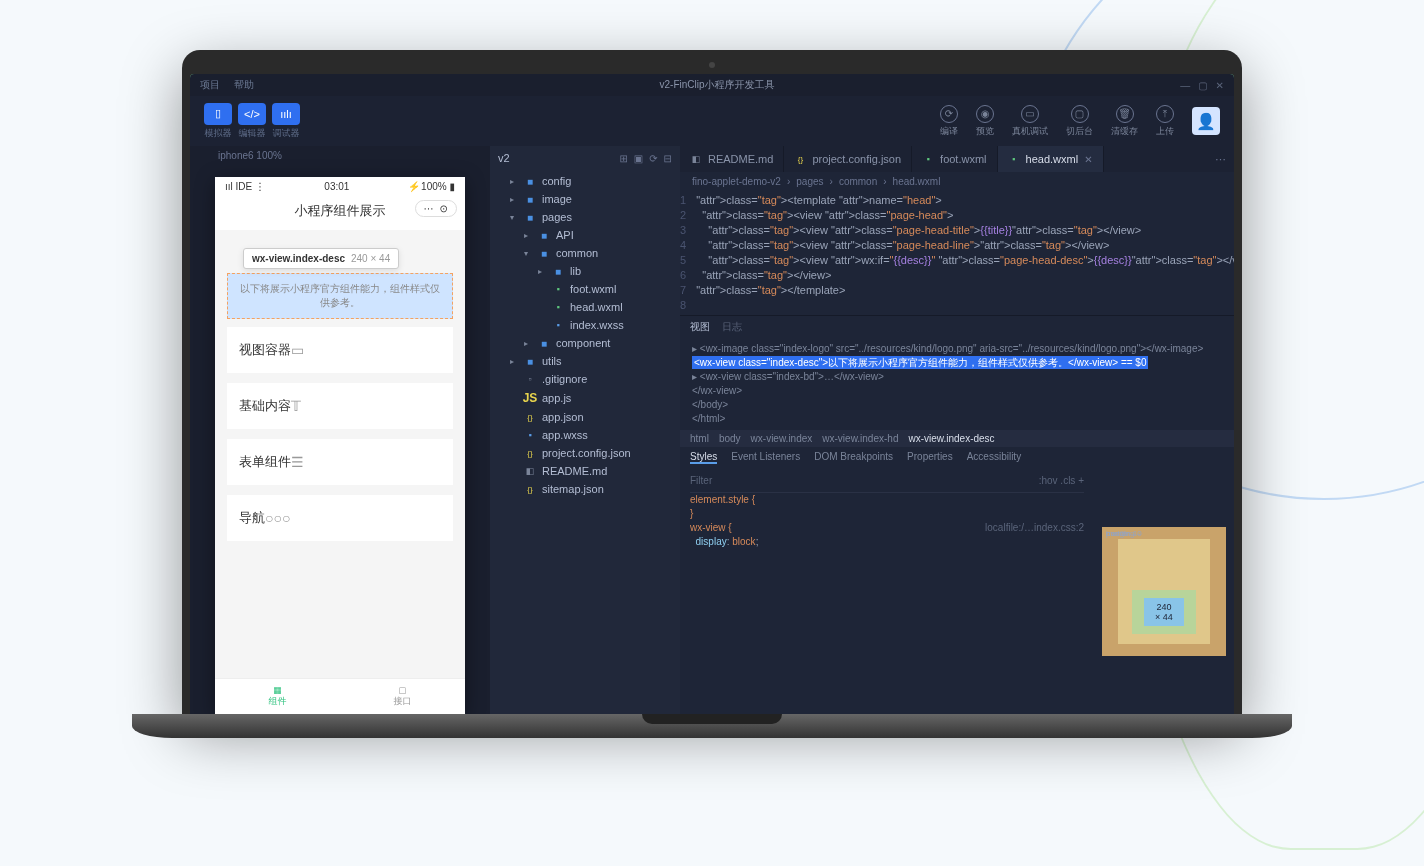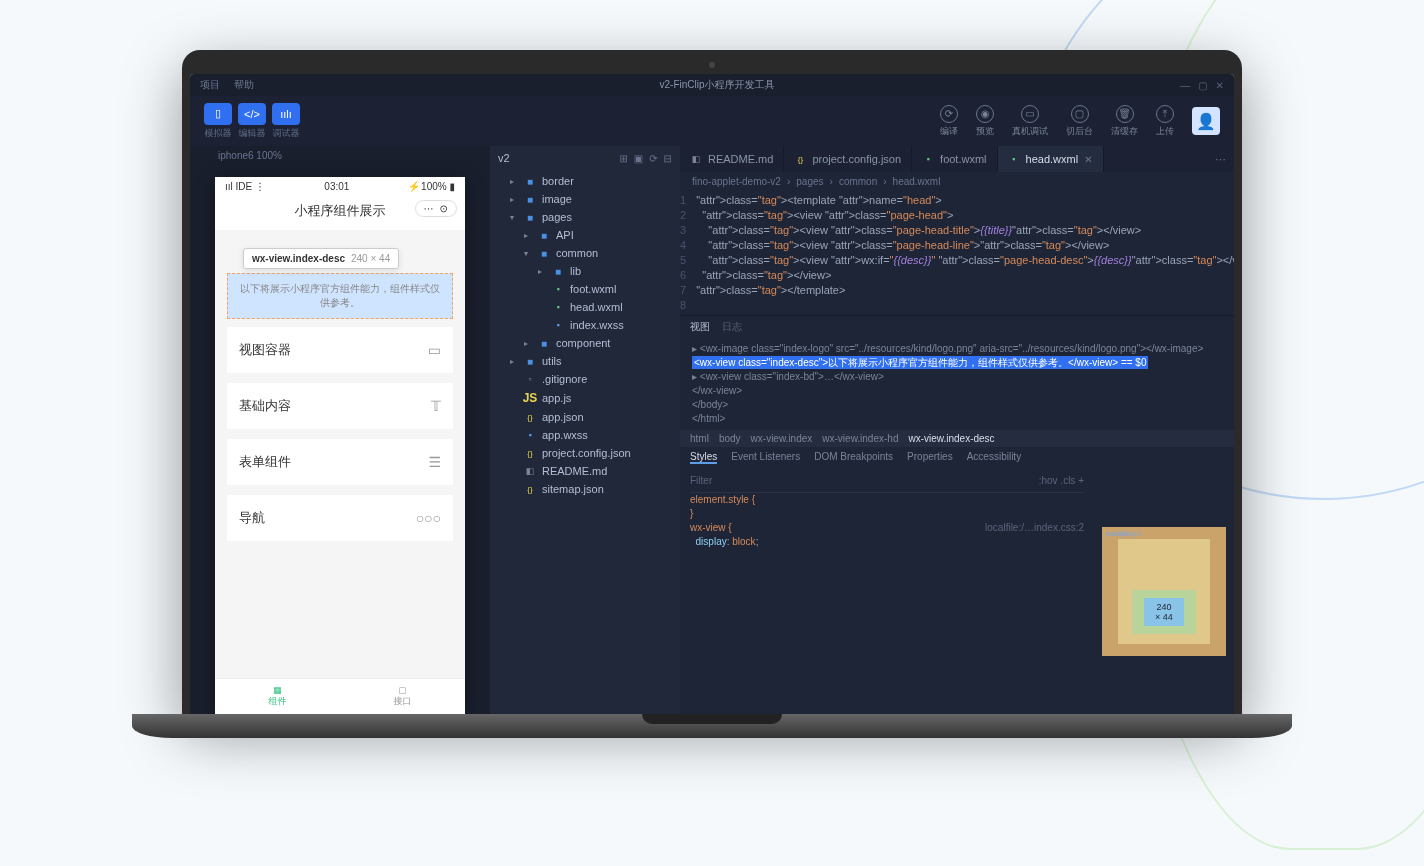--- a/index.html
+++ b/index.html
@@ -41,21 +41,21 @@
 .sim-pane { width: 300px; background: #1a1f2e; display:flex; flex-direction:column; }
 .sim-head { font-size:10px; color:#6a7490; padding: 4px 28px; }
 .phone { margin: 12px auto 0; width: 250px; height: 538px; background:#fff; border-radius:2px; color:#333; font-size:11px; display:flex; flex-direction:column; box-shadow: 0 4px 20px rgba(0,0,0,0.4);}
 .phone-status { display:flex; justify-content:space-between; padding:4px 10px; font-size:10px; font-weight:500; background:#fff;}
 .phone-title { text-align:center; font-size:13px; padding:6px 0 10px; position:relative;}
 .phone-title-actions { position:absolute; right:8px; top:4px; border:1px solid #ddd; border-radius:12px; display:flex; align-items:center; gap:6px; padding:2px 8px; font-size:10px;}
 .phone-body { flex:1; background:#f5f5f5; padding:10px 0; overflow:hidden;}
 .tooltip { background:#fff; border:1px solid #ccc; border-radius:3px; padding:4px 8px; font-size:10px; display:inline-flex; gap:6px; margin:8px 0 4px 28px; box-shadow:0 2px 6px rgba(0,0,0,0.1);}
 .tooltip .dim { color:#999; }
 .highlight-box { margin:0 12px 8px; background:#cfe4ff; border:1px dashed #f4a261; padding:8px; font-size:10px; color:#888; text-align:center;}
-.list-item { background:#fff; margin:0 12px 10px; padding:14px 12px; display:flex; justify-content:space-between; align-items:center; font-size:13px;}
+.list-item { background:#fff; margin:0 12px 10px; padding:14px 12px; display:flex; justify-content:flex-start; align-items:center; font-size:13px;}
 .list-item .li-icon { color:#999; font-size:14px;}
 .phone-tabs { display:flex; border-top:1px solid #eee; background:#fff;}
 .phone-tab { flex:1; text-align:center; padding:6px 0; font-size:9px; color:#999;}
 .phone-tab.active { color:#2ec27e; }
 
 
 .tree-pane { width: 190px; background: #21283a; display:flex; flex-direction:column; font-size:11px;}
 .tree-head { display:flex; align-items:center; padding:6px 8px; color:#b4bed4; justify-content:space-between;}
 .tree-head-icons { display:flex; gap:6px; color:#6a7490; font-size:10px;}
 .tree { padding:2px 0; overflow-y:auto;}
@@ -75,21 +75,21 @@
 .tabs-row { display:flex; align-items:center; background:#1c2233; font-size:11px; height:26px;}
 .ed-tab { display:flex; align-items:center; gap:6px; padding:0 10px; height:100%; color:#8a94aa; border-right:1px solid #151a28;}
 .ed-tab.active { background:#242c40; color:#d8deea;}
 .ed-tab .close { font-size:10px; color:#6a7490;}
 .tabs-more { margin-left:auto; padding:0 8px; color:#6a7490;}
 .breadcrumb { display:flex; gap:6px; padding:4px 12px; font-size:10px; color:#6a7490; background:#1e2537;}
 .code { font-family: Menlo, Consolas, monospace; font-size:11px; display:flex; background:#1e2537;}
 .gutter { width:34px; text-align:right; color:#4a5470; padding:2px 10px 2px 0;}
 .code-lines { padding:2px 0;}
 .code-line { height:15px; line-height:15px; white-space:pre;}
-.minimap { width:50px; background:#20273a; margin-left:auto; opacity:0.3; background-image: repeating-linear-gradient(#3a4258 0 1px, transparent 1px 4px);} .str { color:#d68a5a;} .mustache { color:#a580e0;font-style:italic;}
+.minimap { width:50px; background:#20273a; margin-left:auto; opacity:0.3; background-image: repeating-linear-gradient(#3a4258 0 1px, transparent 1px 4px);} .str { color:#d68a5a;} .mustache { color:#a580e0;}
 
 
 .devtools { flex:1; display:flex; flex-direction:column; border-top:1px solid #151a28; font-size:10px; font-family:Menlo,Consolas,monospace; overflow:hidden;}
 .dt-tabs { display:flex; gap:12px; padding:4px 10px; color:#5a647a;}
 .dt-tabs .act { color:#b4bed4;}
 .dom-view { padding:4px 12px; line-height:14px; color:#7a8499; overflow:hidden;}
 .dom-hl { background:#2f6ff0; color:#fff; padding:1px 2px;}
 .crumb-path { display:flex; gap:10px; padding:3px 10px; background:#252c40; color:#7a8499;}
 .crumb-path .act { color:#d8deea;}
 .styles-tabs { display:flex; gap:14px; padding:4px 10px; color:#7a8499; background:#1e2537;}
@@ -227,21 +227,21 @@
               <span>⊞</span>
               <span>▣</span>
               <span>⟳</span>
               <span>⊟</span>
             </div>
           </div>
           <div class="tree" id="tree-root">
               <div class="tree-item indent1">
                 <span class="chev">▸</span>
                 <span class="ficon fold">■</span>
-                <span>border</span>
+                <span>config</span>
               </div>
               <div class="tree-item indent1">
                 <span class="chev">▸</span>
                 <span class="ficon fold">■</span>
                 <span>image</span>
               </div>
               <div class="tree-item indent1">
                 <span class="chev">▾</span>
                 <span class="ficon fold">■</span>
                 <span>pages</span>

